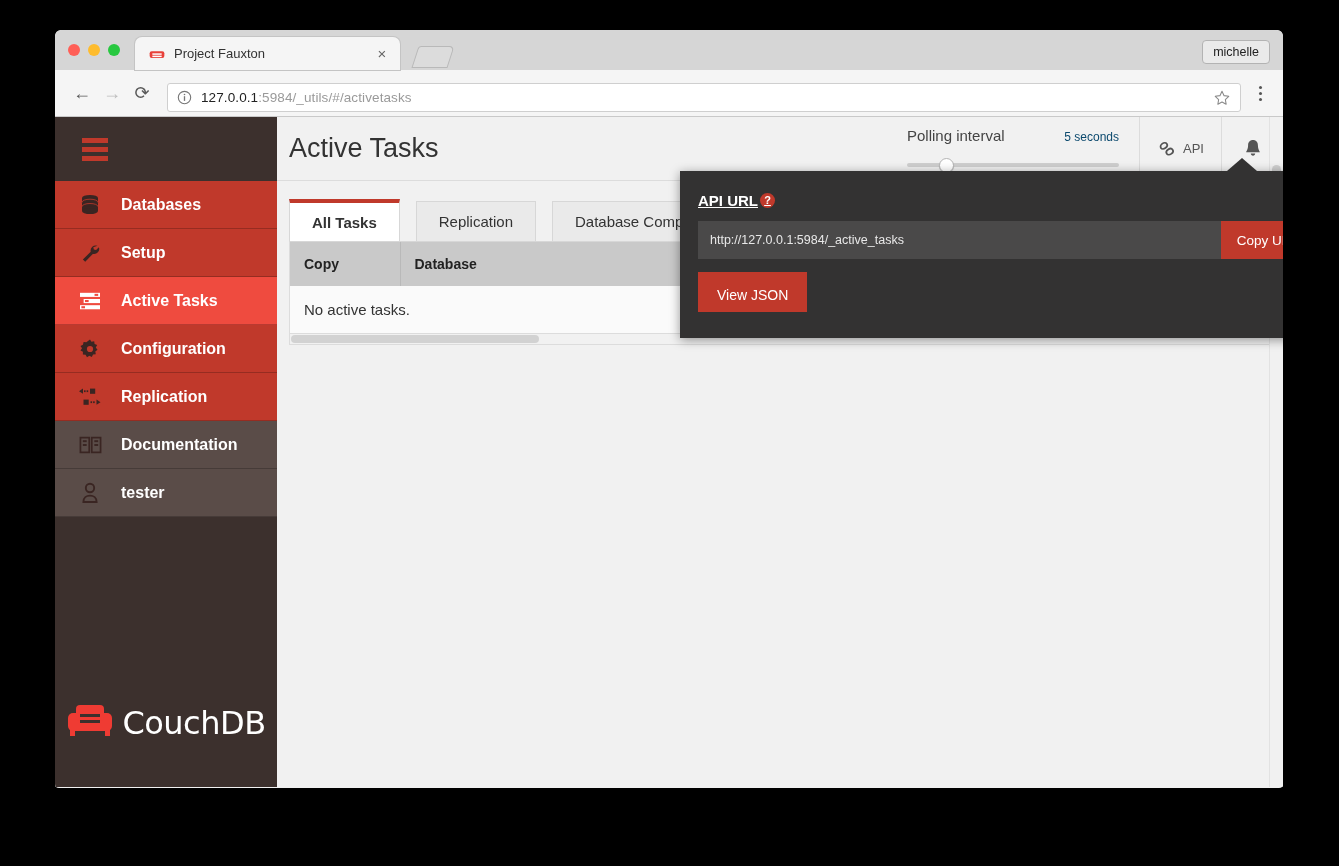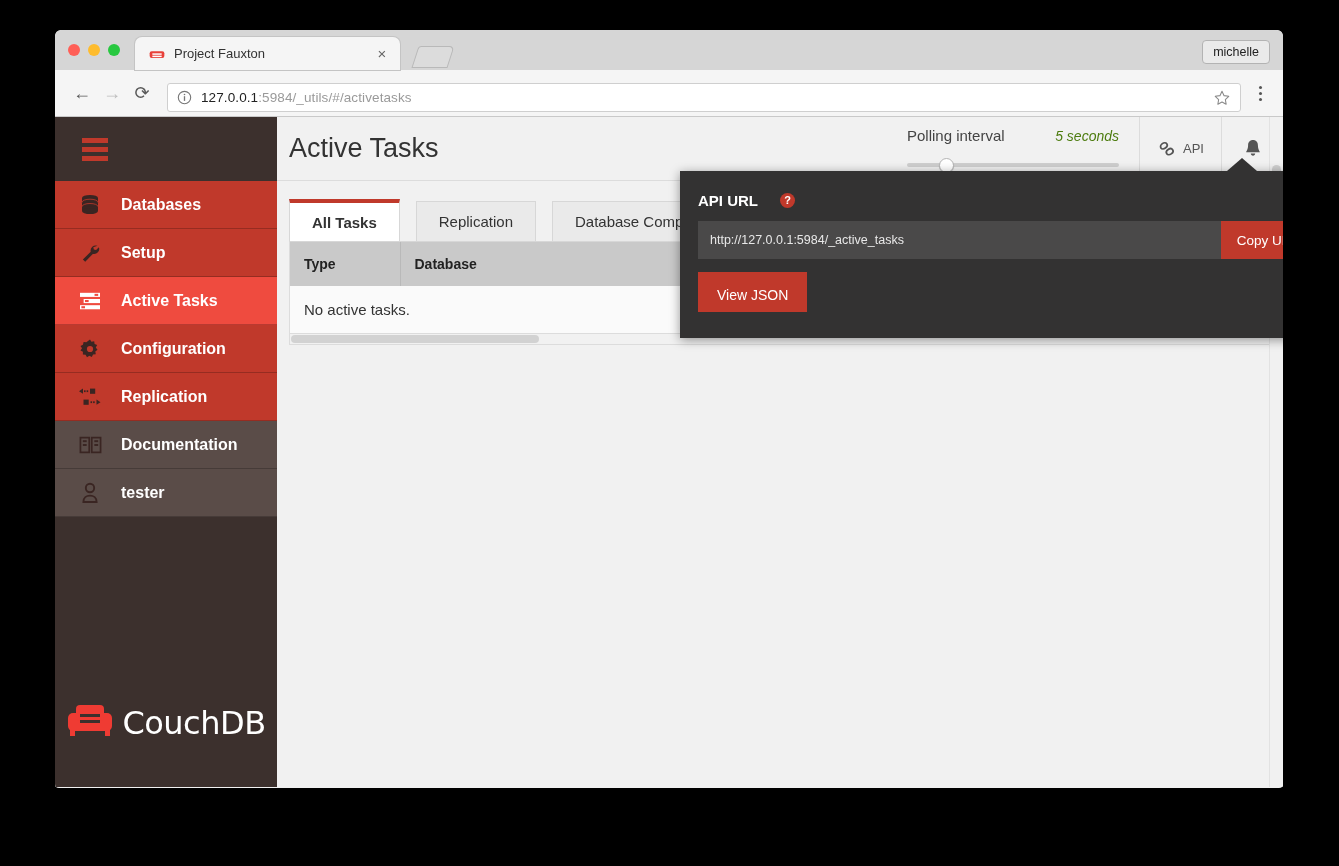--- a/index.html
+++ b/index.html
@@ -200,21 +200,21 @@
   }
   .polling {
     padding: 10px 20px 0 18px;
     min-width: 250px;
   }
   .polling-top {
     display: flex; justify-content: space-between;
     align-items: baseline;
   }
   .polling-label { font-size: 15px; color: #444; }
-  .polling-value { font-size: 14px; color: #4d7c0f; font-style: italic; }
+  .polling-value { font-size: 12px; color: #0c4a6e; }
   .slider {
     margin-top: 14px;
     position: relative; height: 14px;
   }
   .slider-track {
     position: absolute; left: 0; right: 0; top: 5px;
     height: 4px; background: #cfcfcf; border-radius: 2px;
   }
   .slider-knob {
     position: absolute; left: 32px; top: 0;
@@ -309,21 +309,21 @@
     position: absolute;
     top: -13px; right: 76px;
     width: 0; height: 0;
     border-left: 15px solid transparent;
     border-right: 15px solid transparent;
     border-bottom: 13px solid #333232;
   }
   .api-label {
     color: #fff; font-size: 15px; font-weight: bold;
     padding: 21px 0 0 18px;
-    display: flex; align-items: center; gap: 22px;
+    display: flex; align-items: center; gap: 2px; text-decoration: underline;
   }
   .help-badge {
     width: 15px; height: 15px; border-radius: 50%;
     background: #c0392b; color: #fff;
     font-size: 11px; font-weight: bold;
     display: flex; align-items: center; justify-content: center;
     line-height: 1;
   }
   .api-url-row {
     display: flex; margin: 12px 18px 0 18px;
@@ -559,21 +559,21 @@
           <div class="tab active">All Tasks</div>
           <div class="tab">Replication</div>
           <div class="tab">Database Compaction</div>
         </div>
       </div>
 
       <div class="table-wrap">
         <table>
           <thead>
             <tr>
-              <th style="width:110px">Type</th>
+              <th style="width:110px">Copy</th>
               <th>Database</th>
             </tr>
           </thead>
           <tbody>
             <tr>
               <td colspan="2">No active tasks.</td>
             </tr>
           </tbody>
         </table>
       </div>

